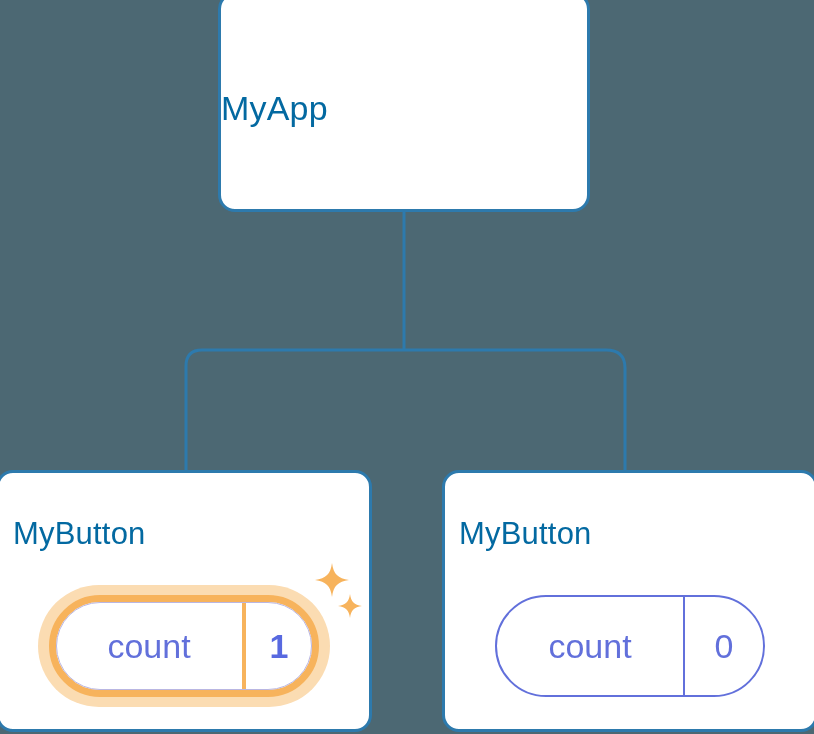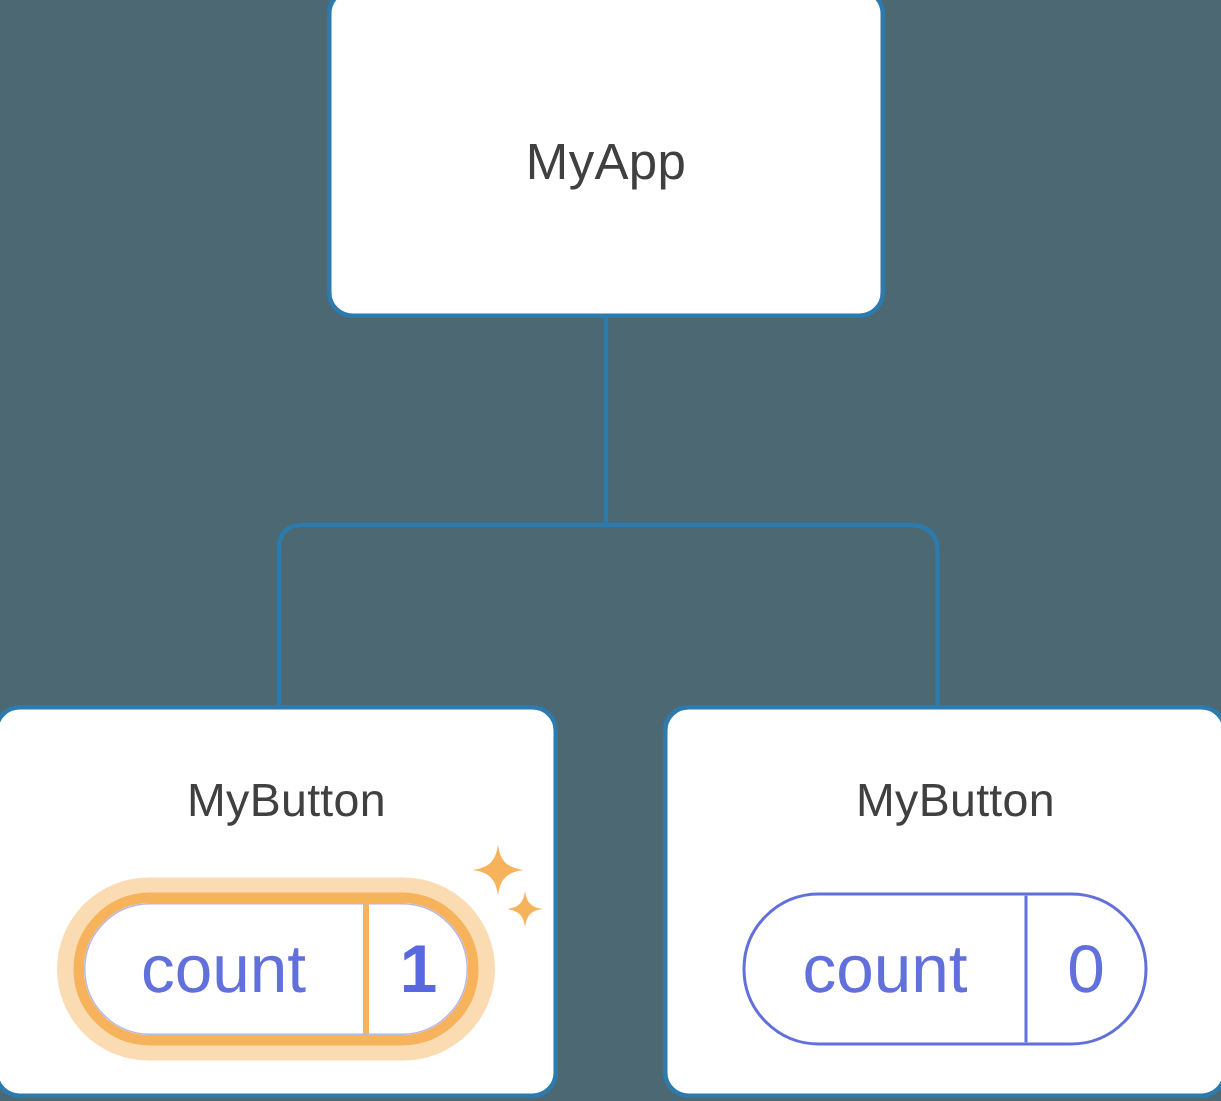--- a/index.html
+++ b/index.html
@@ -30,23 +30,23 @@
   
   .card {
     position: absolute;
     background: #ffffff;
     border: 3px solid #2d7aad;
     border-radius: 17px;
     box-sizing: border-box;
     z-index: 2;
   }
   .card-title {
-    color: #404040;
+    color: #0369a1;
     font-size: 34px;
-    text-align: center;
+    text-align: left;
     letter-spacing: 0.2px;
     white-space: nowrap;
   }
 
   #card-root {
     left: 218px;
     top: -8px;
     width: 372px;
     height: 220px;
   }
@@ -91,21 +91,21 @@
     box-sizing: border-box;
     display: flex;
     align-items: stretch;
     background: #ffffff;
     z-index: 2;
   }
   .pill-key, .pill-val {
     display: flex;
     align-items: center;
     justify-content: center;
-    font-size: 45px;
+    font-size: 34px;
     color: #6270db;
     box-sizing: border-box;
   }
   .pill-key { flex: 0 0 186px; }
   .pill-val { flex: 1 1 auto; }
 
   
   .pill.plain {
     border: 2px solid #6270db;
   }

